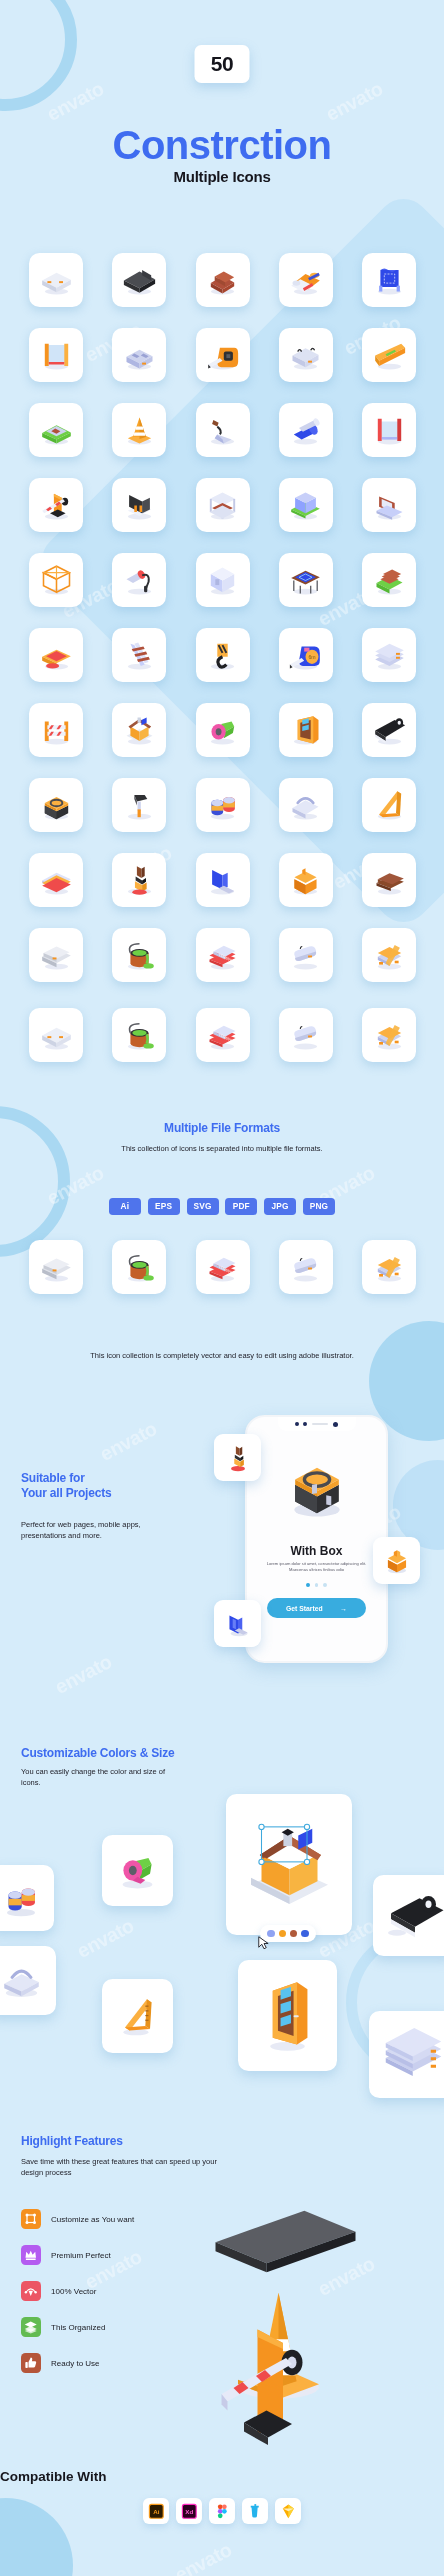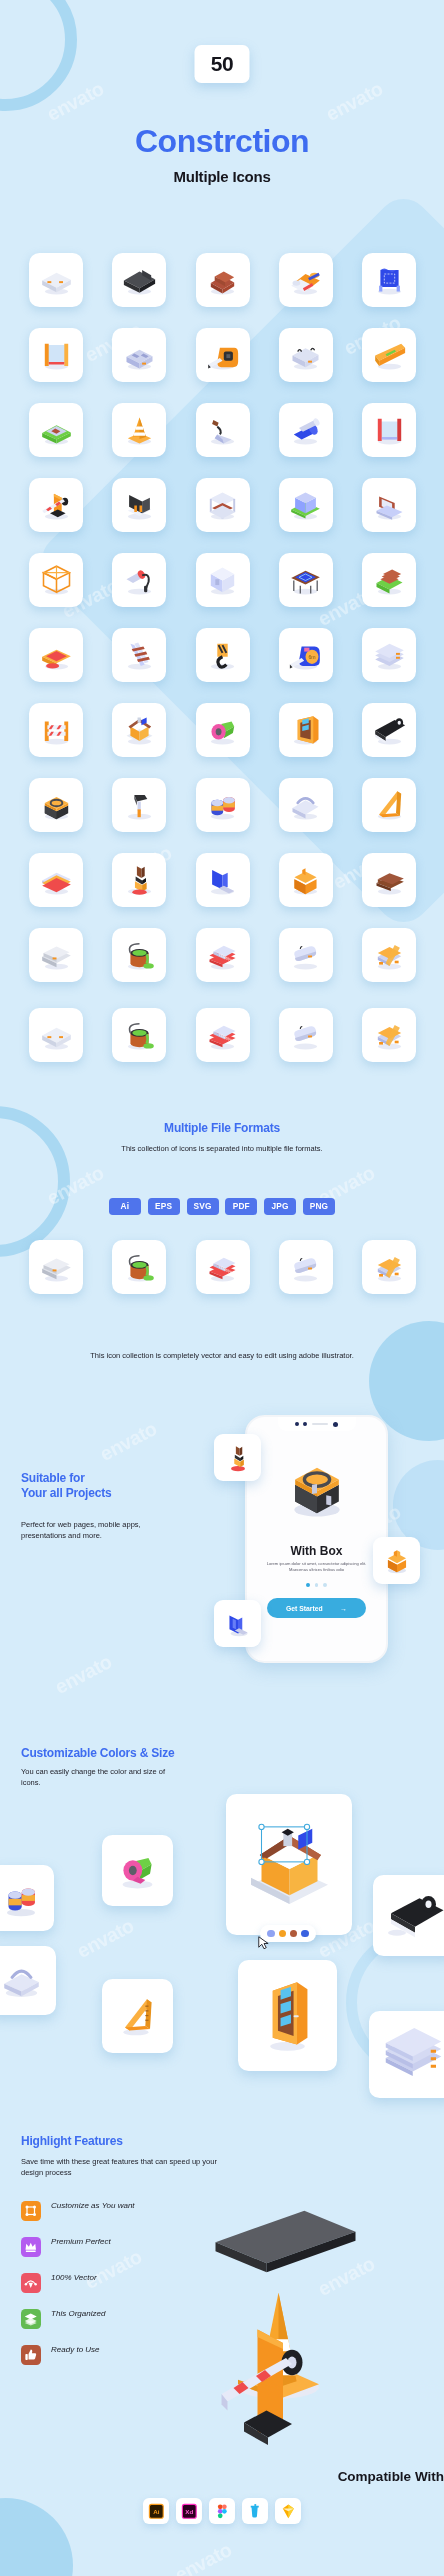--- a/index.html
+++ b/index.html
@@ -71,21 +71,21 @@
     width: 55px; height: 38px;
     background: #ffffff; border-radius: 6.8px;
     box-shadow: 0 4.5px 10.5px rgba(110,170,215,0.35);
     display: flex; align-items: center; justify-content: center;
     font-size: 21px; font-weight: bold; color: #15151c;
     letter-spacing: -0.4px;
   }
   .title-main {
     position: absolute; left: 0; right: 0; top: 123px;
     text-align: center;
-    font-size: 32px; font-weight: bold;
+    font-size: 40px; font-weight: bold;
     color: #3e6cf0; letter-spacing: -0.5px;
   }
   .title-sub {
     position: absolute; left: 0; right: 0; top: 168px;
     text-align: center;
     font-size: 15px; font-weight: bold;
     color: #16161d; letter-spacing: -0.2px;
   }
 
   
@@ -207,30 +207,30 @@
     width: 56px; height: 16.6px; background: #fff; border-radius: 8.3px;
     box-shadow: 0 3px 7.5px rgba(90,150,200,0.25);
     display: flex; align-items: center; justify-content: center; gap: 3.8px;
   }
   .swatches i { width: 7.5px; height: 7.5px; border-radius: 50%; display: block; }
 
   
   #hf-title { position: absolute; left: 21px; top: 2134px; }
   #hf-desc  { position: absolute; left: 21px; top: 2157px; width: 196px; }
   #hf-list  { position: absolute; left: 21px; top: 2201px; }
-  .hf-item { display: flex; height: 36px; font-style: italic; }
+  .hf-item { display: flex; align-items: center; height: 36px; }
   .hf-ico {
     width: 19.6px; height: 19.6px; border-radius: 4.5px;
     display: flex; align-items: center; justify-content: center;
     color: #fff;
   }
   .hf-label { margin-left: 10.5px; font-size: 8px; color: #1b1b22; }
 
   
-  #comp-title { position: absolute; left: 0; right: 0; top: 2469px; text-align: right;
+  #comp-title { position: absolute; left: 0; right: 0; top: 2469px; text-align: left;
                 font-size: 13.5px; font-weight: bold; color: #16161d; }
   #comp-row { position: absolute; left: 0; right: 0; top: 2498px;
               display: flex; justify-content: center; gap: 7.5px; }
   .comp-card {
     width: 25.6px; height: 25.6px; background: #fff; border-radius: 6px;
     box-shadow: 0 3px 7.5px rgba(100,160,210,0.25);
     display: flex; align-items: center; justify-content: center;
   }
 </style>
 </head>

